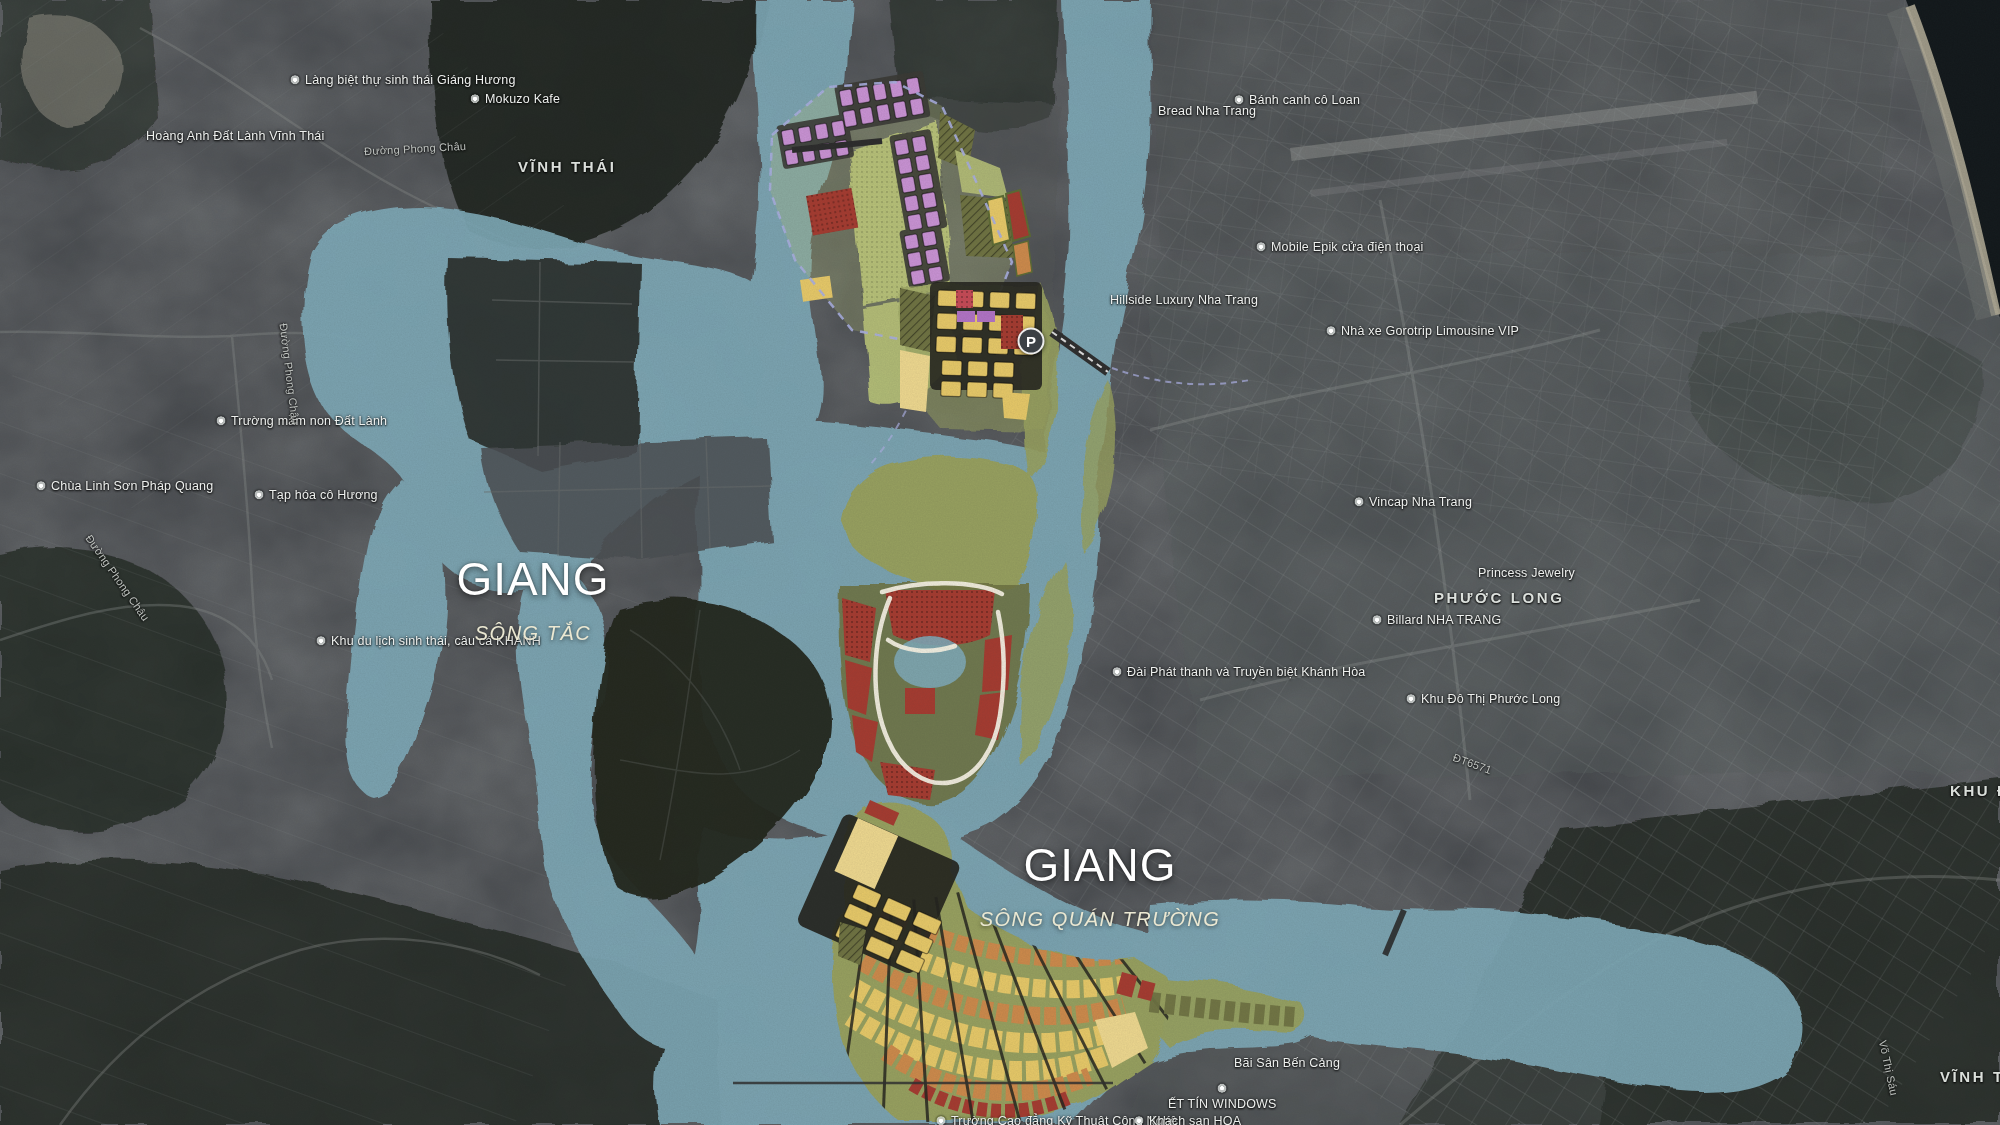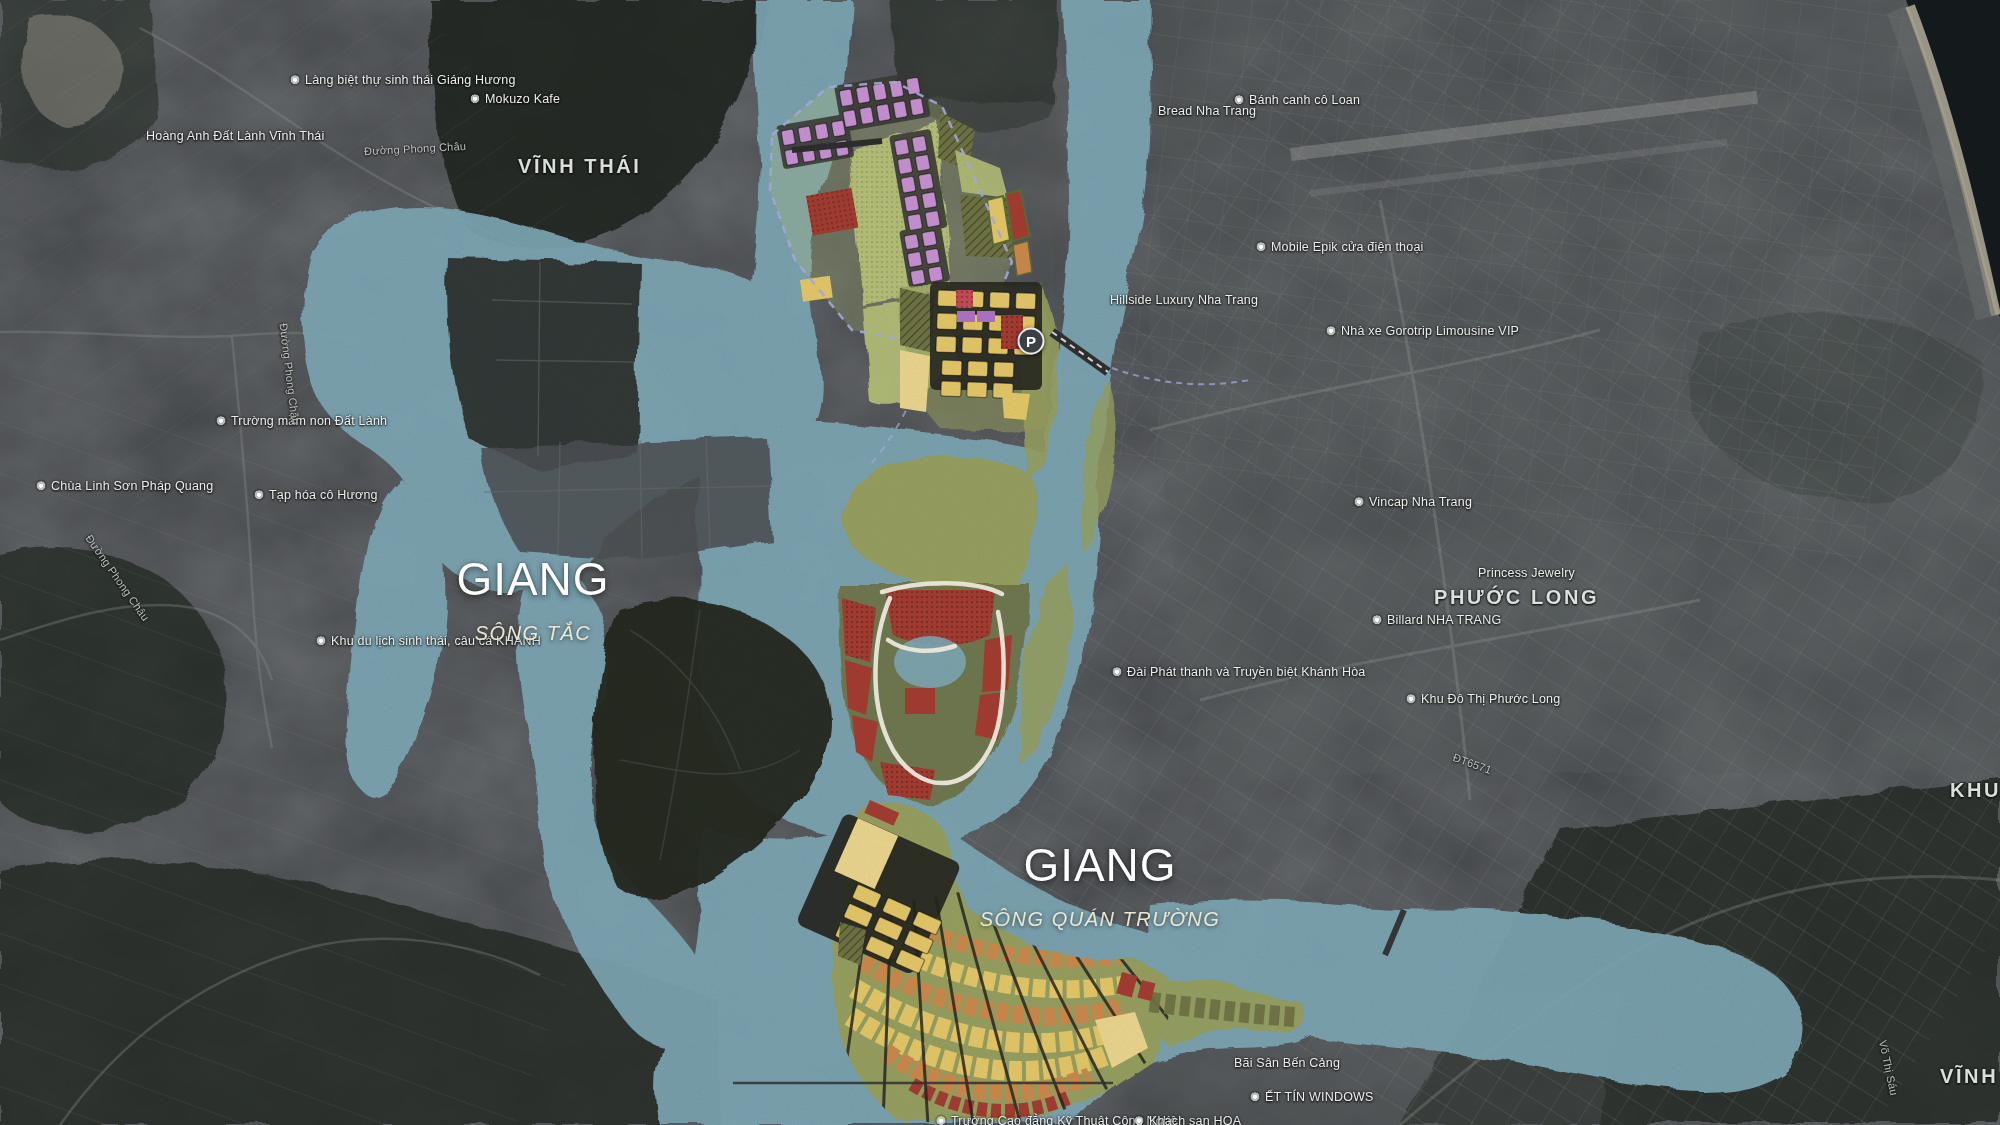--- a/index.html
+++ b/index.html
@@ -4,21 +4,21 @@
 <style>
   html,body{margin:0;padding:0;background:#1b1d1c;}
   .stage{position:relative;width:2000px;height:1125px;overflow:hidden;
          font-family:"Liberation Sans",sans-serif;background:#0c4a6e;}
   .stage svg{position:absolute;inset:0;display:block;}
   #labels{position:absolute;inset:0;}
   .lbl{position:absolute;transform:translate(0,-50%);white-space:nowrap;display:flex;
        align-items:center;gap:5px;color:#eef0ee;font-size:12.5px;line-height:1;
        text-shadow:0 1px 2px rgba(0,0,0,.95),0 0 3px rgba(0,0,0,.85);letter-spacing:.2px;}
   .lbl.road{font-size:11px;color:#c9cdc9;opacity:.92;}
-  .lbl.area{font-size:20px;font-weight:bold;letter-spacing:2.6px;color:#e2e6e2;opacity:.96;}
+  .lbl.area{font-size:15px;font-weight:bold;letter-spacing:2.6px;color:#e2e6e2;opacity:.96;}
   .pin{width:10px;height:10px;border-radius:50%;flex:none;
        background:radial-gradient(circle,#ffffff 0 26%,rgba(210,214,212,.8) 32% 58%,rgba(0,0,0,0) 64%);
        box-shadow:0 0 2px rgba(0,0,0,.9);}
   .river-label{position:absolute;transform:translate(-50%,0);text-align:center;color:#fff;}
   .river-title{font-size:46px;font-weight:normal;letter-spacing:1px;
        text-shadow:0 2px 6px rgba(0,0,0,.55),0 0 2px rgba(0,0,0,.4);}
   .river-sub{font-size:20px;margin-top:16px;color:var(--subtitle-cream,#ece9d6);letter-spacing:1.5px;
        text-shadow:0 1px 4px rgba(0,0,0,.6);font-style:italic;}
   .pbadge{position:absolute;transform:translate(-50%,-50%);width:27px;height:27px;border-radius:50%;
        background:#3b4045;border:2.5px solid #ececec;box-sizing:border-box;color:#fff;
@@ -568,21 +568,21 @@
       <div class="lbl poi" style="left: 1438px; top: 573px; padding-left: 40px;">
         <span>Princess Jewelry</span>
       </div>
       <div class="lbl poi" style="left: 1372px; top: 620px;">
         <span class="pin"></span>
         <span>Billard NHA TRANG</span>
       </div>
       <div class="lbl poi" style="left: 1234px; top: 1063px;">
         <span>Bãi Sân Bến Cảng</span>
       </div>
-      <div class="lbl poi" style="left: 1250px; top: 1097px;">
+      <div class="lbl poi" style="left: 1168px; top: 1097px; flex-direction: column;">
         <span class="pin"></span>
         <span>ẾT TÍN WINDOWS</span>
       </div>
       <div class="lbl poi" style="left: 936px; top: 1076px; margin-top: 45px;">
         <span class="pin"></span>
         <span>Trường Cao đẳng Kỹ Thuật Công Nghệ</span>
       </div>
       <div class="lbl poi" style="left: 1134px; top: 1121px;">
         <span class="pin"></span>
         <span>Khách sạn HOA</span>

